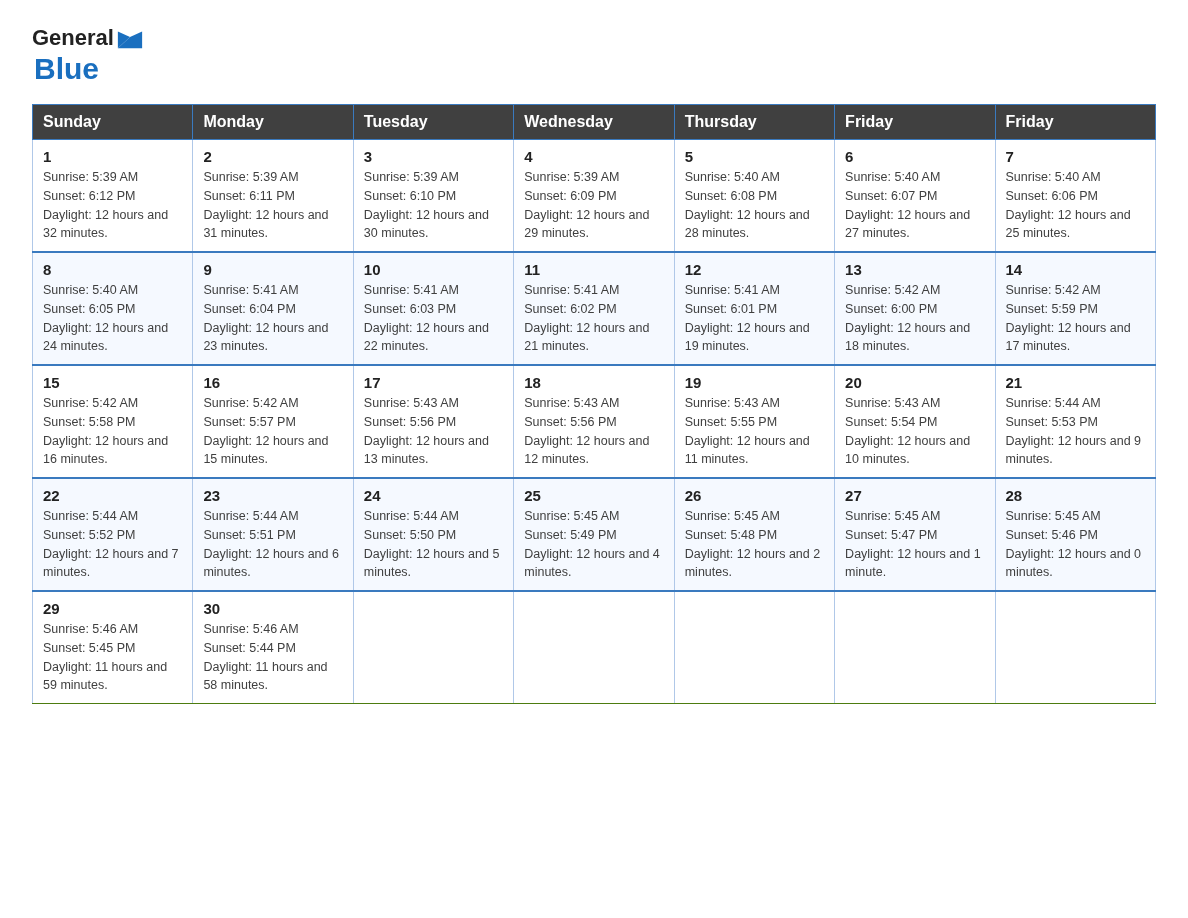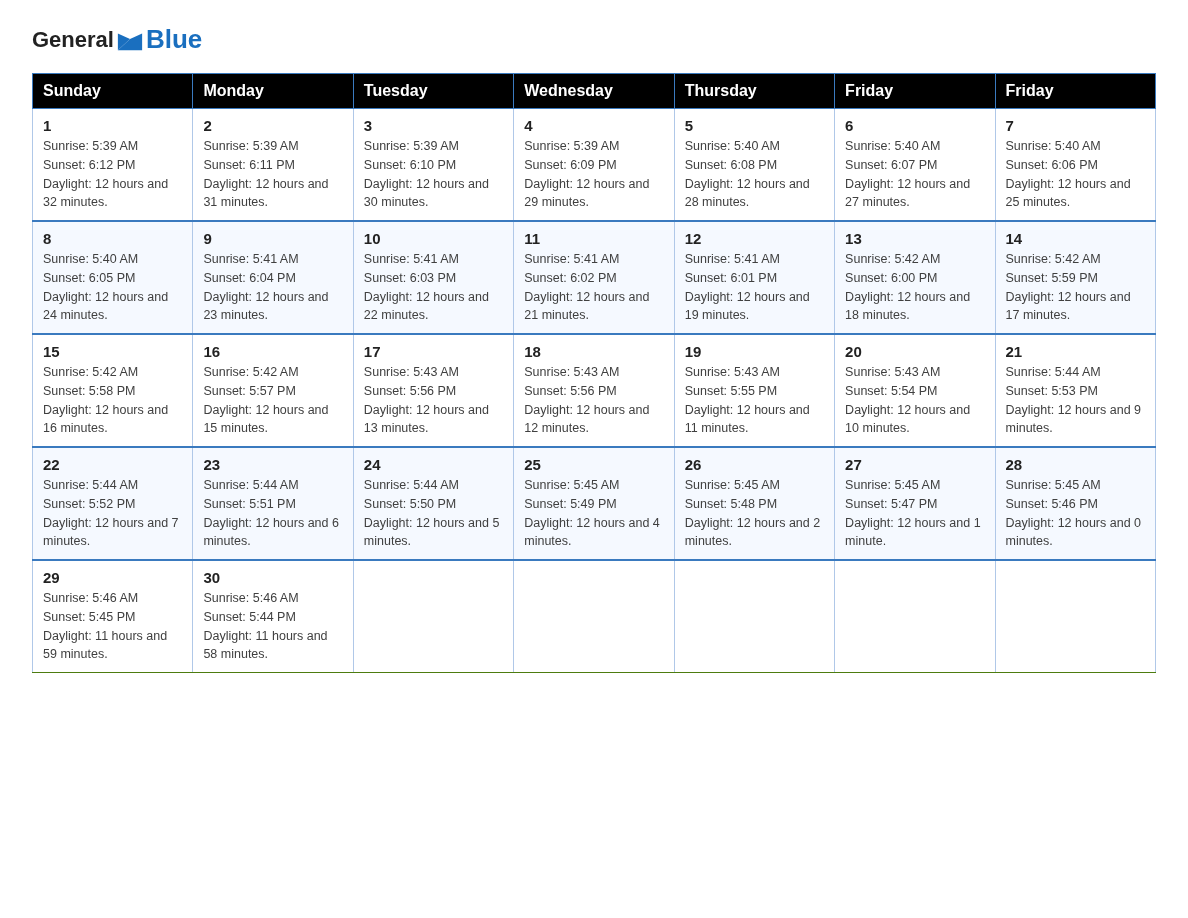--- a/index.html
+++ b/index.html
@@ -16,31 +16,32 @@
       justify-content: space-between;
       align-items: flex-start;
       margin-bottom: 18px;
     }
     .logo-text-general {
       font-size: 22px;
       font-weight: bold;
       color: #222;
     }
     .logo-text-blue {
-      font-size: 26px;
+      font-size: 30px;
       font-weight: bold;
       color: #1a6fbf;
     }
     .logo-icon {
       width: 28px;
       height: 28px;
       margin-left: 2px;
     }
     .logo-wrapper {
       display: flex;
+      flex-direction: column;
     }
     .logo-top {
       display: flex;
       align-items: center;
     }
     .logo-bottom {
       margin-left: 2px;
     }
     .title-block {
       text-align: right;
@@ -55,21 +56,21 @@
       font-size: 22px;
       color: #444;
       margin-top: 4px;
     }
     .calendar {
       width: 100%;
       border-collapse: collapse;
       border: 1px solid #3a7abf;
     }
     .calendar th {
-      background: #000000;
+      background: #404040;
       color: #fff;
       font-size: 16px;
       font-weight: 600;
       padding: 8px 10px;
       text-align: left;
       border: 1px solid #3a7abf;
     }
     .calendar td {
       vertical-align: top;
       padding: 8px 10px;

